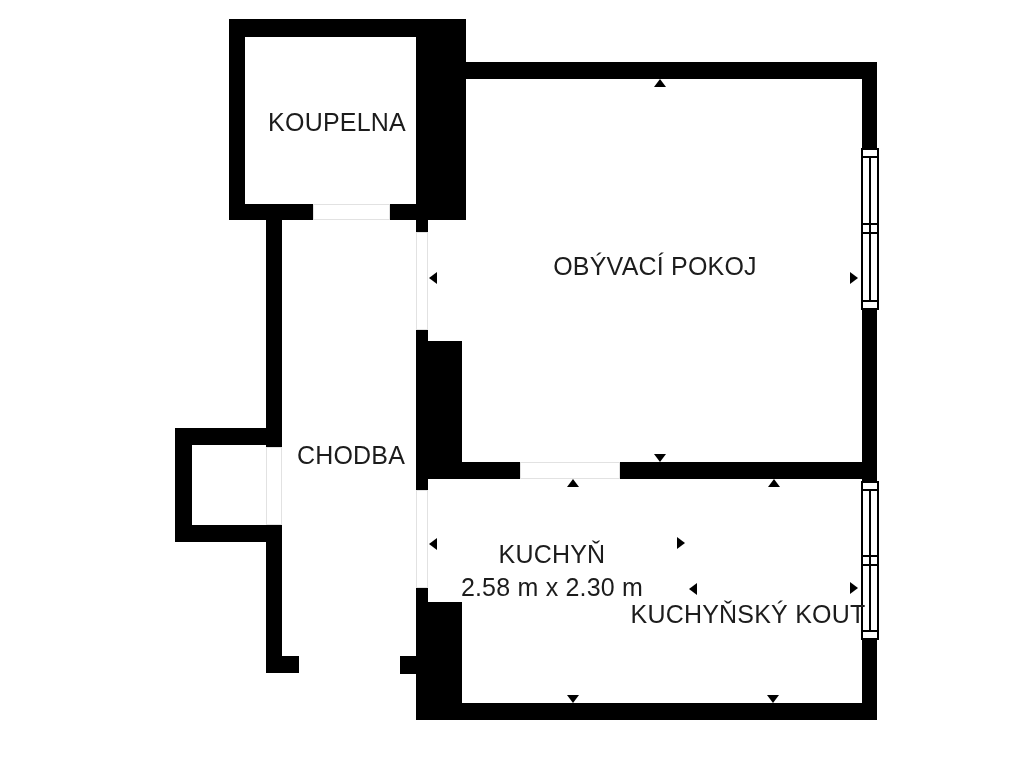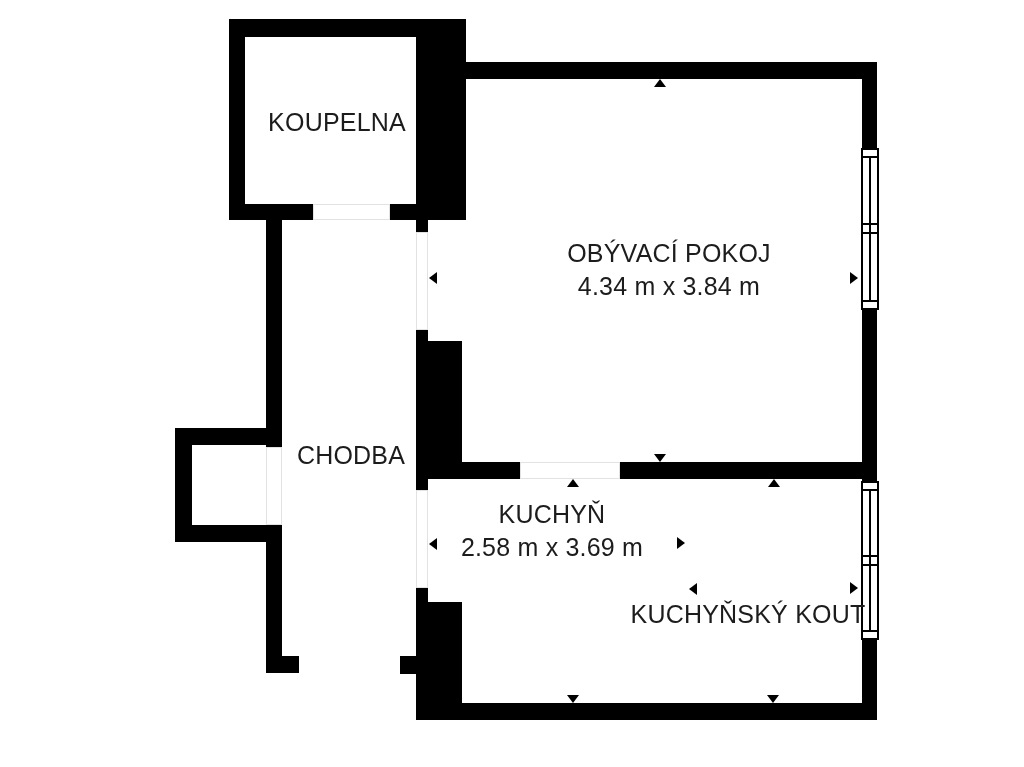--- a/index.html
+++ b/index.html
@@ -103,26 +103,25 @@
   <div class="ar ar-down" style="left:767px;top:695px;"></div>
   <div class="ar ar-left" style="left:689px;top:583px;"></div>
   <div class="ar ar-right" style="left:850px;top:582px;"></div>
 
   <div class="room-label" style="left:337px;top:106px;">
     <div>KOUPELNA</div>
   </div>
   <div class="room-label" style="left:351px;top:439px;">
     <div>CHODBA</div>
   </div>
-  <div class="room-label" style="left:655px;top:237px;margin-left:14px;">
+  <div class="room-label" style="left:655px;top:250px;">
     <div>OBÝVACÍ POKOJ</div>
-    <div>4.34 m x 3.84 m</div>
   </div>
-  <div class="room-label" style="left:552px;top:498px;">
+  <div class="room-label" style="left:552px;top:538px;">
     <div>KUCHYŇ</div>
-    <div>2.58 m x 3.69 m</div>
+    <div>2.58 m x 2.30 m</div>
   </div>
   <div class="room-label" style="left:748px;top:598px;">
     <div>KUCHYŇSKÝ KOUT</div>
   </div>
 
 
 </div>
 
 </body></html>

